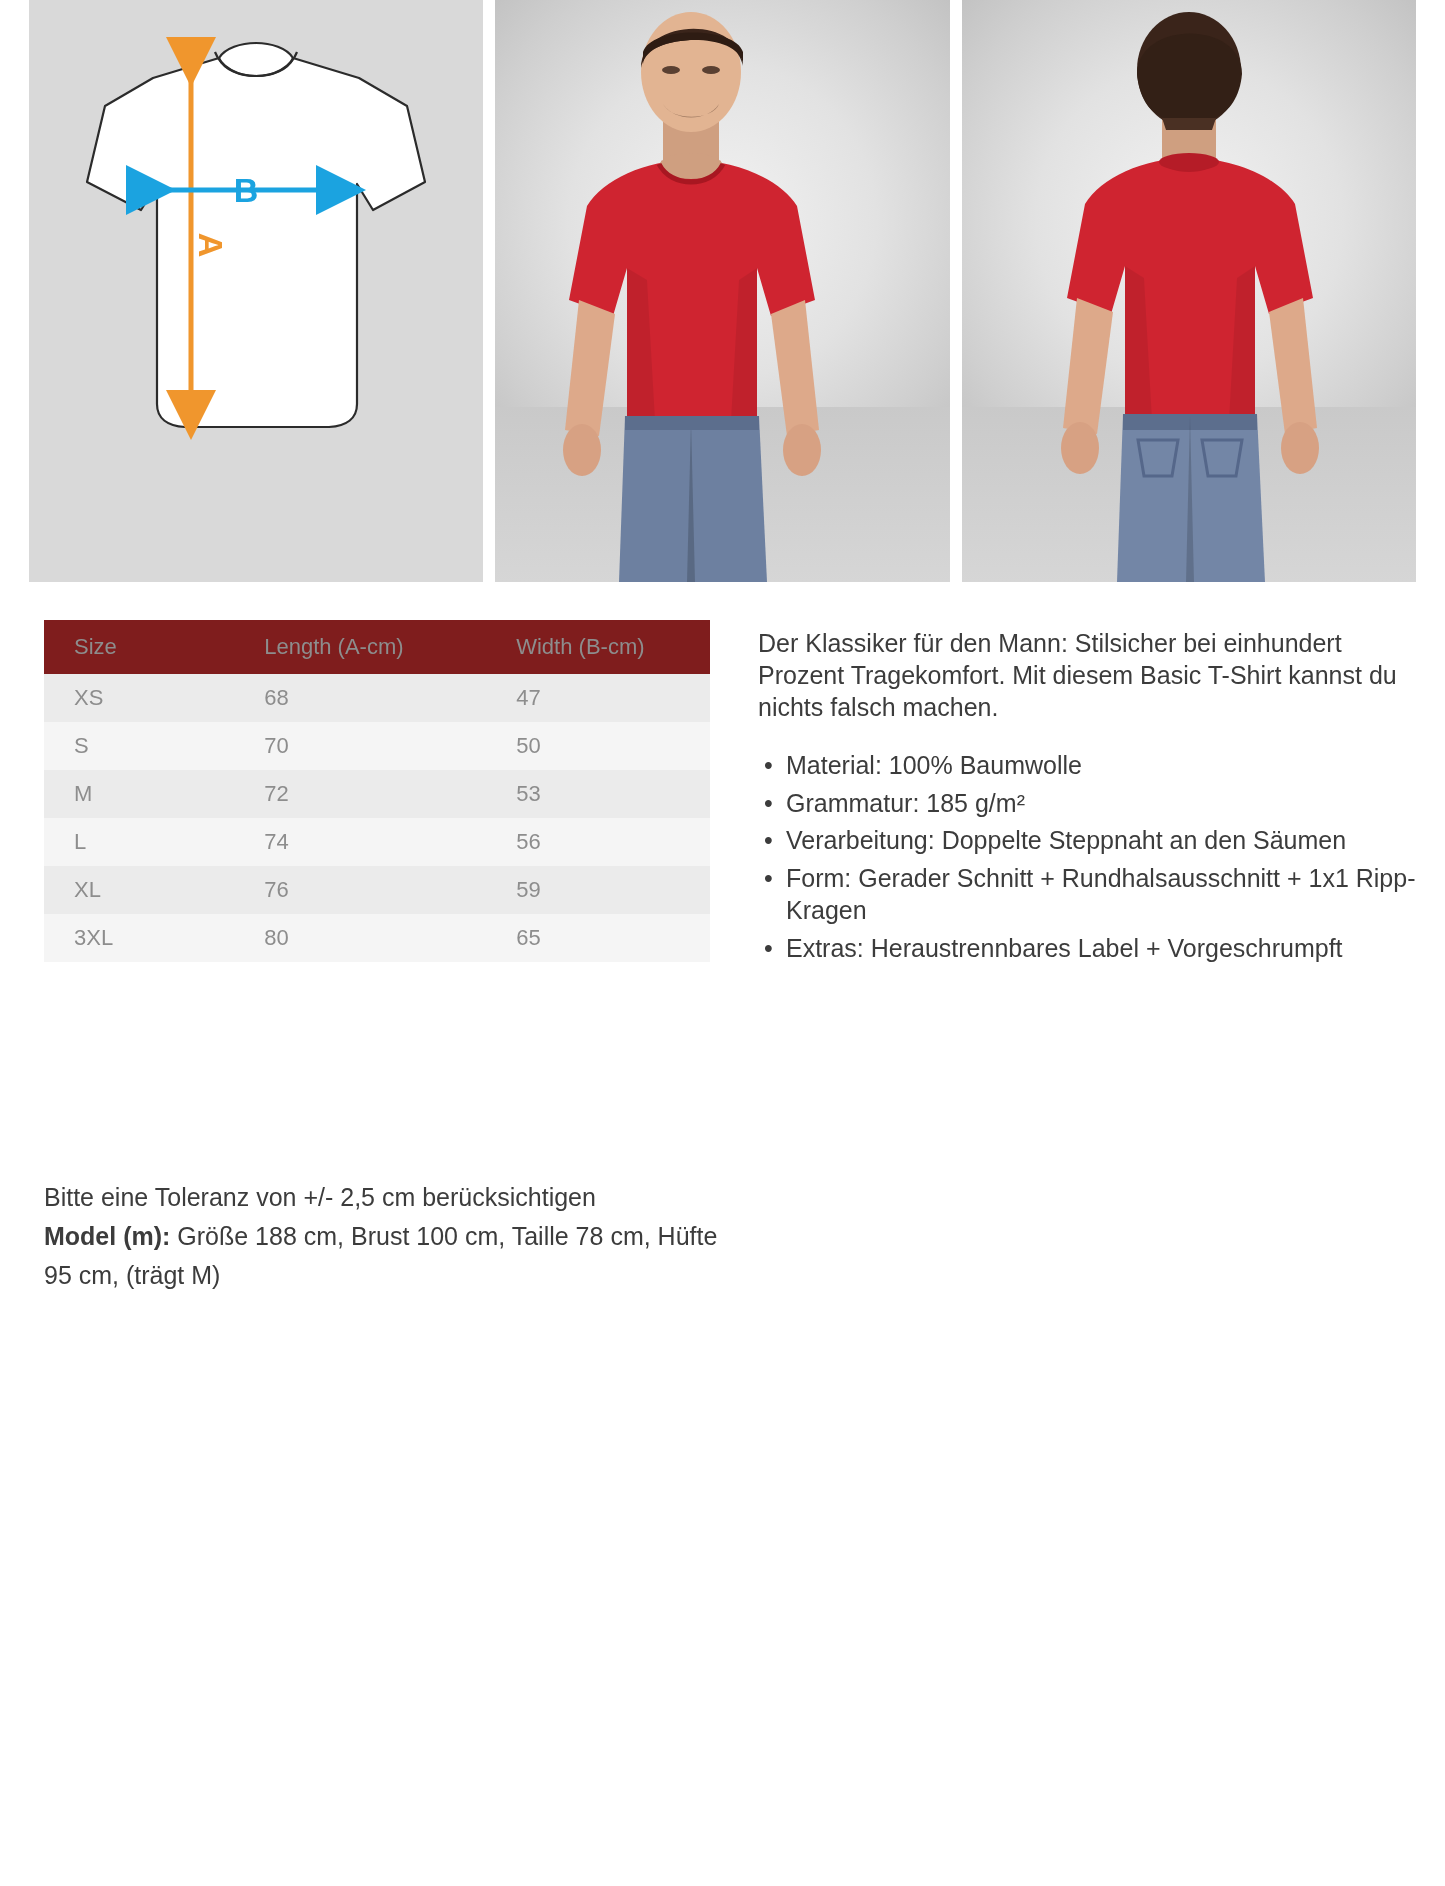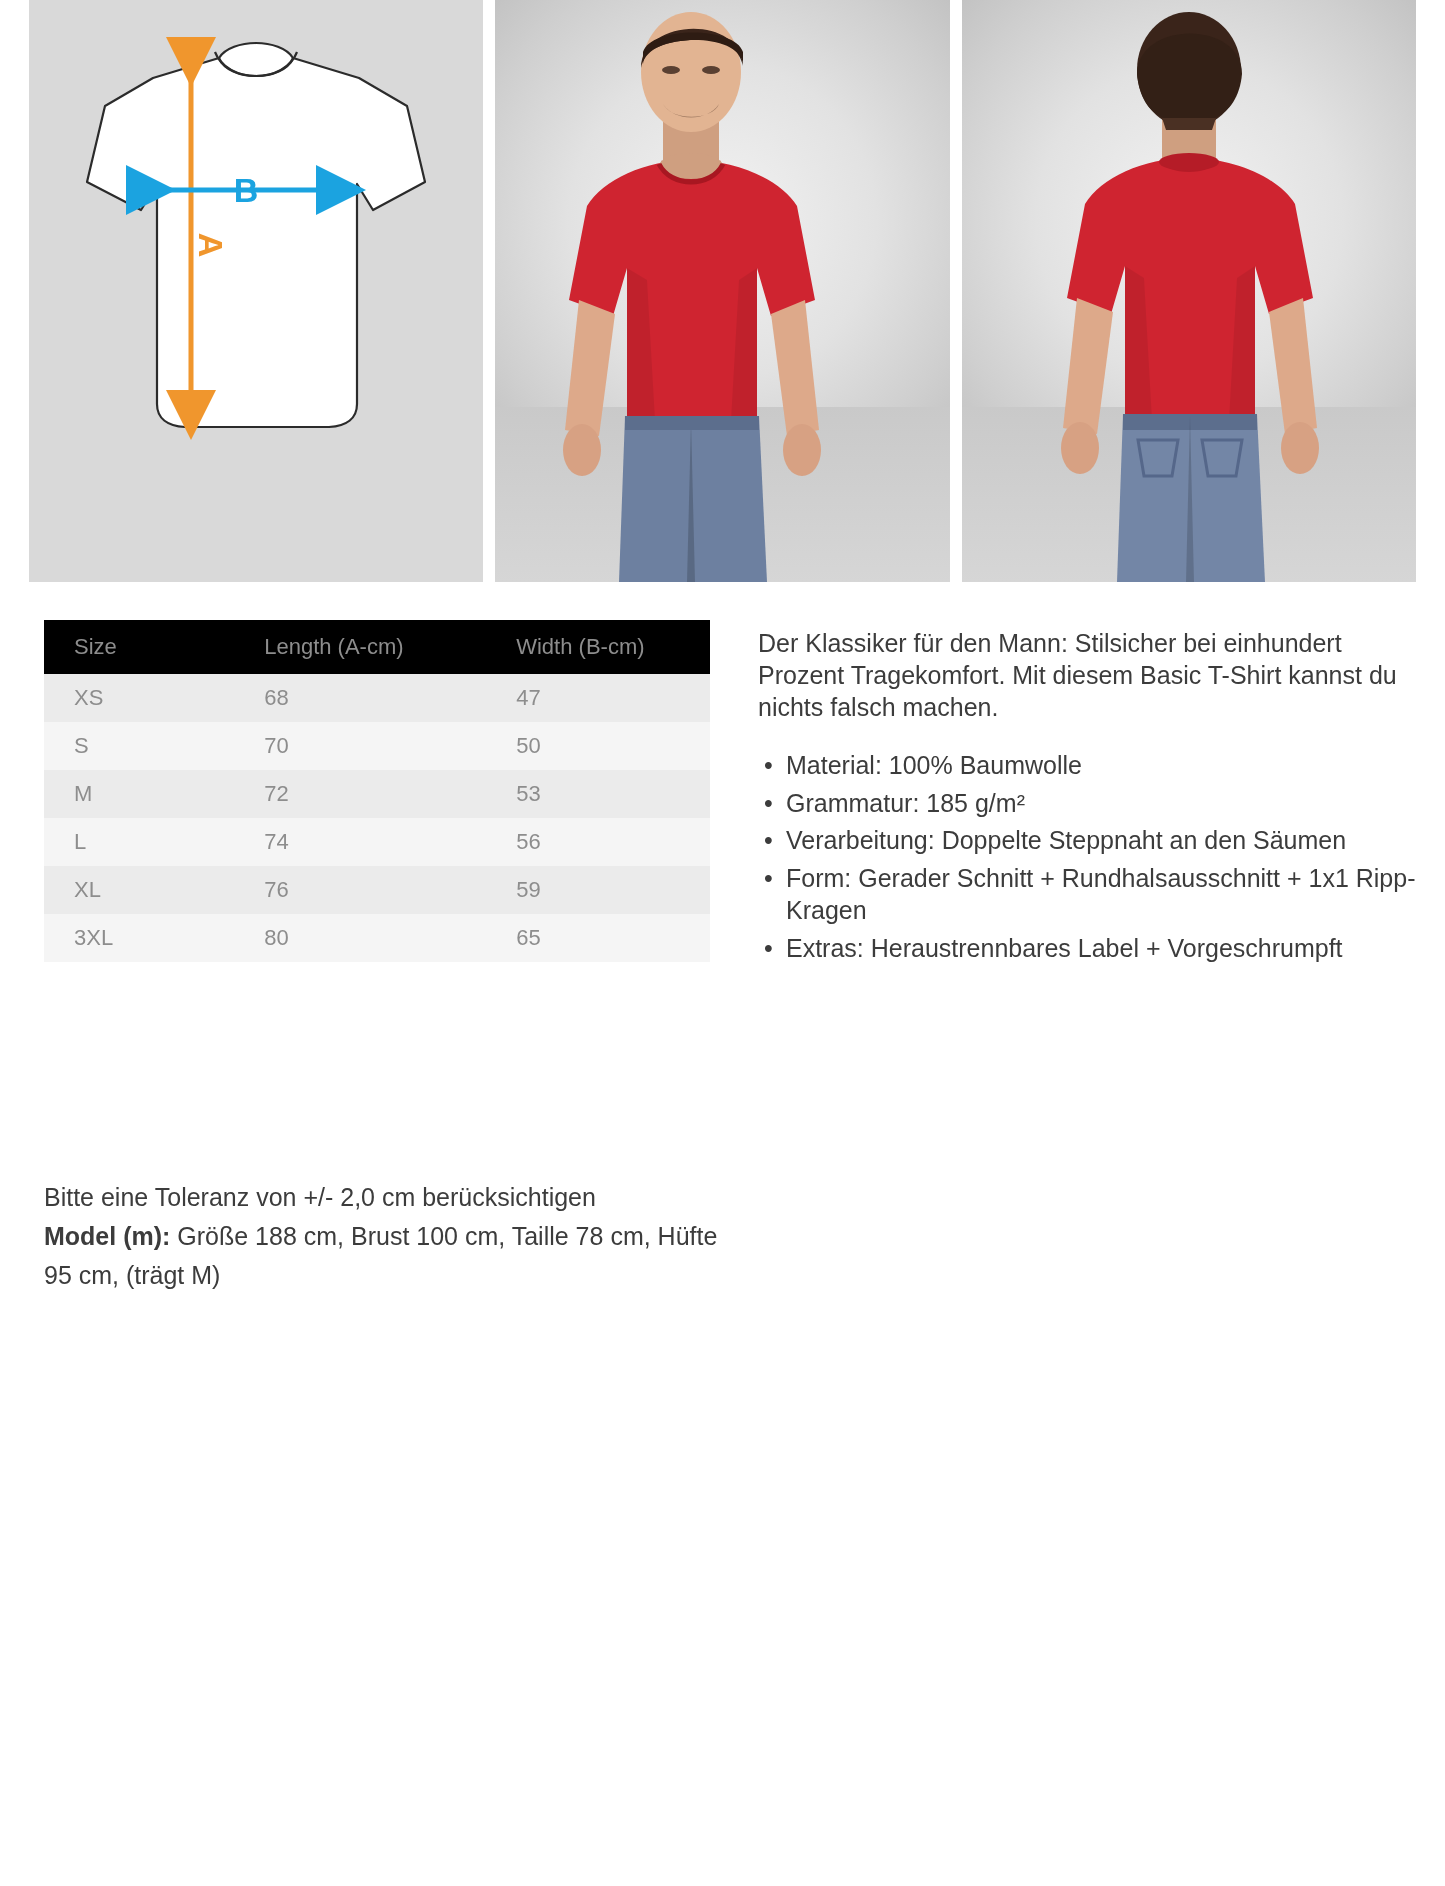--- a/index.html
+++ b/index.html
@@ -65,21 +65,21 @@
     top: 620px;
     width: 666px;
     border-collapse: collapse;
     font-size: 22px;
   }
   .size-table th {
     font-weight: normal;
     color: #8d8d8d;
     text-align: left;
     padding: 14px 0 14px 30px;
-    background: #000000;
+    background: #7f1d1d;
     font-size: 22px;
   }
   .size-table td {
     color: #8d8d8d;
     padding: 11px 0 11px 30px;
     font-size: 22px;
   }
   .size-table tbody tr:nth-child(odd) td { background: #ebebeb; }
   .size-table tbody tr:nth-child(even) td { background: #f5f5f5; }
   .col-size  { width: 186px; }
@@ -316,19 +316,19 @@
     <ul class="feature-list">
       <li>Material: 100% Baumwolle</li>
       <li>Grammatur: 185 g/m²</li>
       <li>Verarbeitung: Doppelte Steppnaht an den Säumen</li>
       <li>Form: Gerader Schnitt + Rundhalsausschnitt + 1x1 Ripp-Kragen</li>
       <li>Extras: Heraustrennbares Label + Vorgeschrumpft</li>
     </ul>
   </div>
 
   <div class="note">
-    <div>Bitte eine Toleranz von +/- 2,0 cm berücksichtigen</div>
+    <div>Bitte eine Toleranz von +/- 2,5 cm berücksichtigen</div>
     <div>
       <b>Model (m):</b><span> Größe 188 cm, Brust 100 cm, Taille 78 cm, Hüfte 95 cm, (trägt M)</span>
     </div>
   </div>
 
 </div>
 
 </body></html>

